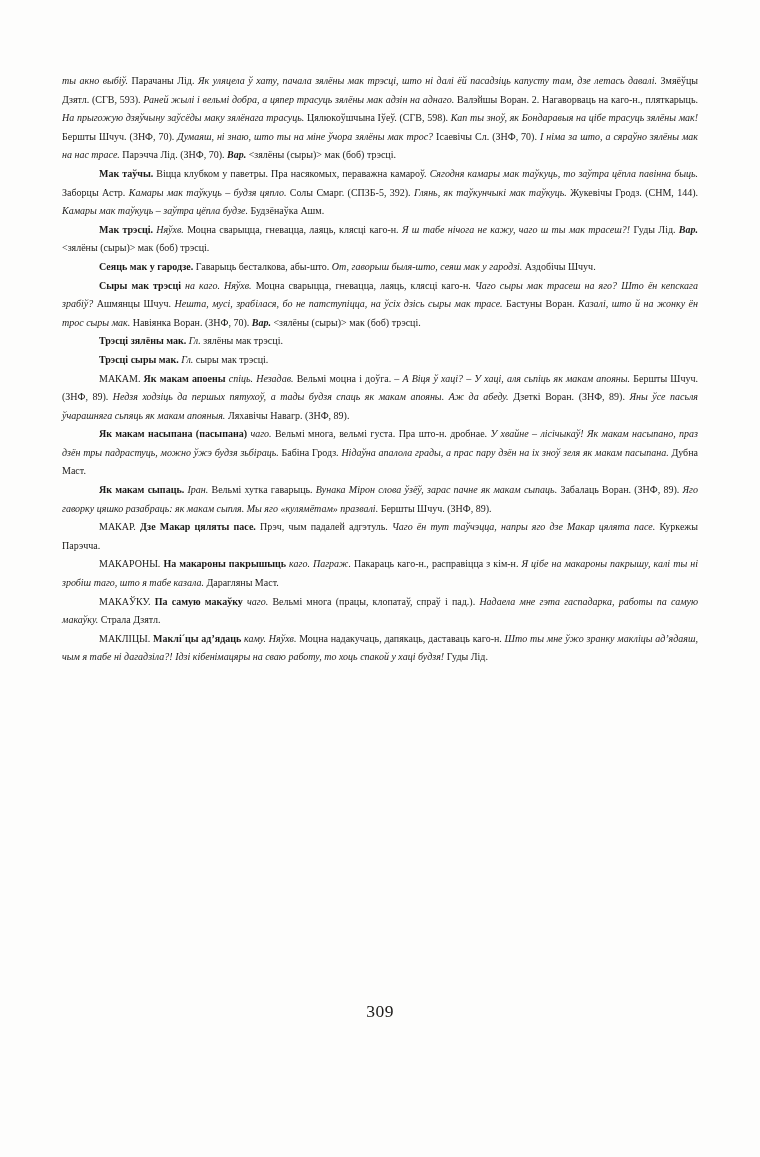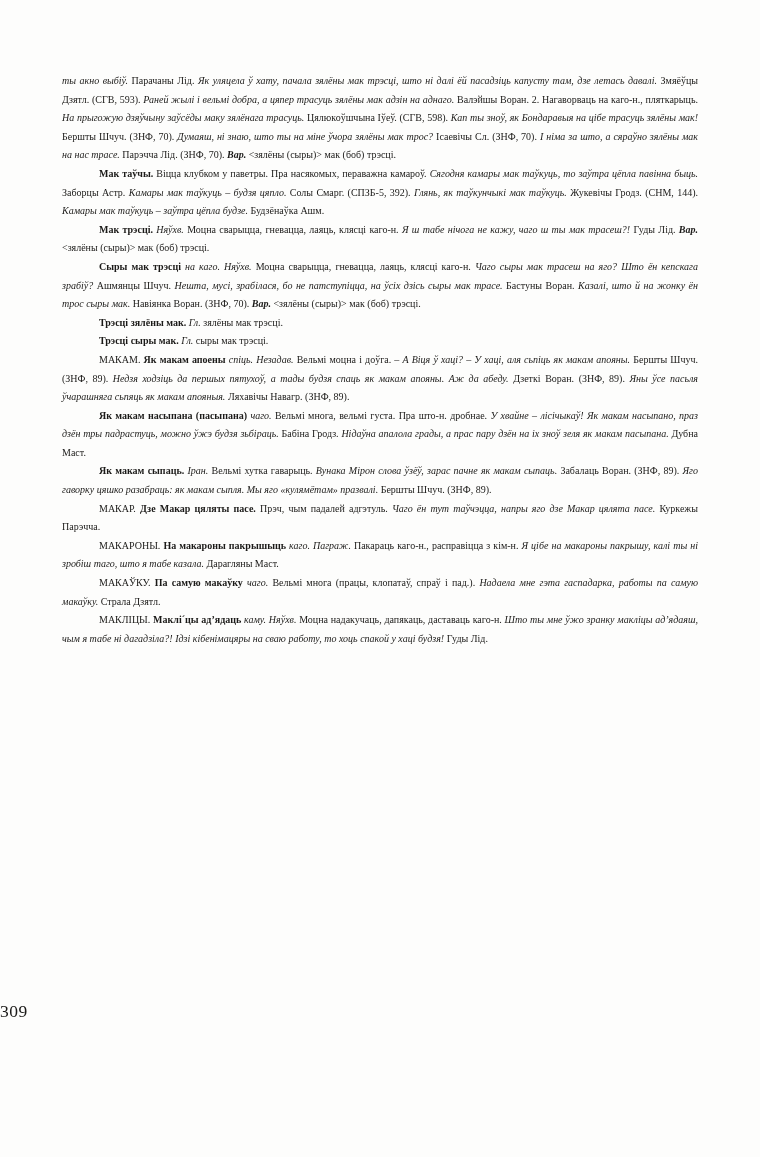--- a/index.html
+++ b/index.html
@@ -34,32 +34,34 @@
   .para.noindent {
     text-indent: 0;
   }
   .it { font-style: italic; }
   .bd { font-weight: bold; }
   .page-number {
     position: absolute;
     left: 0;
     right: 0;
     top: 1001px;
+    text-align: center;
     font-size: 17.5px;
     letter-spacing: 0.5px;
   }
 </style>
 </head>
 <body>
 
 <div class="page">
   <div class="text-block" id="text-block">
       <p class="para noindent"><span class="it">ты акно выбіў. </span><span>Парачаны Лід. </span><span class="it">Як уляцела ў хату, пачала зялёны мак трэсці, што ні далі ёй пасадзіць капусту там, дзе летась давалі. </span><span>Змяёўцы Дзятл. (СГВ, 593). </span><span class="it">Раней жылі і вельмі добра, а цяпер трасуць зялёны мак адзін на аднаго. </span><span>Валэйшы Воран. 2. Нагаворваць на каго-н., пляткарыць. </span><span class="it">На прыгожую дзяўчыну заўсёды маку зялёнага трасуць. </span><span>Цялюкоўшчына Іўеў. (СГВ, 598). </span><span class="it">Кап ты зноў, як Бондаравыя на цібе трасуць зялёны мак! </span><span>Бершты Шчуч. (ЗНФ, 70). </span><span class="it">Думаяш, ні знаю, што ты на міне ўчора зялёны мак трос? </span><span>Ісаевічы Сл. (ЗНФ, 70). </span><span class="it">І німа за што, а сяраўно зялёны мак на нас трасе. </span><span>Парэчча Лід. (ЗНФ, 70). </span><span class="bd it">Вар. </span><span>&lt;зялёны (сыры)&gt; мак (боб) трэсці.</span></p>
       <p class="para"><span class="bd">Мак таўчы. </span><span>Віцца клубком у паветры. Пра насякомых, пераважна камароў. </span><span class="it">Сягодня камары мак таўкуць, то заўтра цёпла павінна быць. </span><span>Заборцы Астр. </span><span class="it">Камары мак таўкуць – будзя цяпло. </span><span>Солы Смарг. (СПЗБ-5, 392). </span><span class="it">Глянь, як таўкунчыкі мак таўкуць. </span><span>Жукевічы Гродз. (СНМ, 144). </span><span class="it">Камары мак таўкуць – заўтра цёпла будзе. </span><span>Будзёнаўка Ашм.</span></p>
       <p class="para"><span class="bd">Мак трэсці. </span><span class="it">Няўхв. </span><span>Моцна сварыцца, гневацца, лаяць, клясці каго-н. </span><span class="it">Я ш табе нічога не кажу, чаго ш ты мак трасеш?! </span><span>Гуды Лід. </span><span class="bd it">Вар. </span><span>&lt;зялёны (сыры)&gt; мак (боб) трэсці.</span></p>
+      <p class="para"><span class="bd">Сеяць мак у гародзе. </span><span>Гаварыць бесталкова, абы-што. </span><span class="it">От, гаворыш быля-што, сеяш мак у гародзі. </span><span>Аздобічы Шчуч.</span></p>
       <p class="para"><span class="bd">Сыры мак трэсці </span><span class="it">на каго. Няўхв. </span><span>Моцна сварыцца, гневацца, лаяць, клясці каго-н. </span><span class="it">Чаго сыры мак трасеш на яго? Што ён кепскага зрабіў? </span><span>Ашмянцы Шчуч. </span><span class="it">Нешта, мусі, зрабілася, бо не патступіцца, на ўсіх дзісь сыры мак трасе. </span><span>Бастуны Воран. </span><span class="it">Казалі, што й на жонку ён трос сыры мак. </span><span>Навіянка Воран. (ЗНФ, 70). </span><span class="bd it">Вар. </span><span>&lt;зялёны (сыры)&gt; мак (боб) трэсці.</span></p>
       <p class="para"><span class="bd">Трэсці зялёны мак. </span><span class="it">Гл. </span><span>зялёны мак трэсці.</span></p>
       <p class="para"><span class="bd">Трэсці сыры мак. </span><span class="it">Гл. </span><span>сыры мак трэсці.</span></p>
       <p class="para"><span>МАКАМ. </span><span class="bd">Як макам апоены </span><span class="it">спіць. Незадав. </span><span>Вельмі моцна і доўга. </span><span class="it">– А Віця ў хаці? – У хаці, аля сьпіць як макам апояны. </span><span>Бершты Шчуч. (ЗНФ, 89). </span><span class="it">Недзя ходзіць да першых пятухоў, а тады будзя спаць як макам апояны. Аж да абеду. </span><span>Дзеткі Воран. (ЗНФ, 89). </span><span class="it">Яны ўсе пасьля ўчарашняга сьпяць як макам апояныя. </span><span>Ляхавічы Навагр. (ЗНФ, 89).</span></p>
       <p class="para"><span class="bd">Як макам насыпана (пасыпана) </span><span class="it">чаго. </span><span>Вельмі многа, вельмі густа. Пра што-н. дробнае. </span><span class="it">У хвайне – лісічыкаў! Як макам насыпано, праз дзён тры падрастуць, можно ўжэ будзя зьбіраць. </span><span>Бабіна Гродз. </span><span class="it">Нідаўна апалола грады, а прас пару дзён на іх зноў зеля як макам пасыпана. </span><span>Дубна Маст.</span></p>
       <p class="para"><span class="bd">Як макам сыпаць. </span><span class="it">Іран. </span><span>Вельмі хутка гаварыць. </span><span class="it">Вунака Мірон слова ўзёў, зарас пачне як макам сыпаць. </span><span>Забалаць Воран. (ЗНФ, 89). </span><span class="it">Яго гаворку цяшко разабраць: як макам сыпля. Мы яго «кулямётам» празвалі. </span><span>Бершты Шчуч. (ЗНФ, 89).</span></p>
       <p class="para"><span>МАКАР. </span><span class="bd">Дзе Макар цяляты пасе. </span><span>Прэч, чым падалей адгэтуль. </span><span class="it">Чаго ён тут таўчэцца, напры яго дзе Макар цялята пасе. </span><span>Куркежы Парэчча.</span></p>
       <p class="para"><span>МАКАРОНЫ. </span><span class="bd">На макароны пакрышыць </span><span class="it">каго. Паграж. </span><span>Пакараць каго-н., расправіцца з кім-н. </span><span class="it">Я цібе на макароны пакрышу, калі ты ні зробіш таго, што я табе казала. </span><span>Дарагляны Маст.</span></p>
       <p class="para"><span>МАКАЎКУ. </span><span class="bd">Па самую макаўку </span><span class="it">чаго. </span><span>Вельмі многа (працы, клопатаў, спраў і пад.). </span><span class="it">Надаела мне гэта гаспадарка, работы па самую макаўку. </span><span>Страла Дзятл.</span></p>
       <p class="para"><span>МАКЛІЦЫ. </span><span class="bd">Маклі´цы ад’ядаць </span><span class="it">каму. Няўхв. </span><span>Моцна надакучаць, дапякаць, даставаць каго-н. </span><span class="it">Што ты мне ўжо зранку макліцы ад’ядаяш, чым я табе ні дагадзіла?! Ідзі кібенімацяры на сваю работу, то хоць спакой у хаці будзя! </span><span>Гуды Лід.</span></p>

